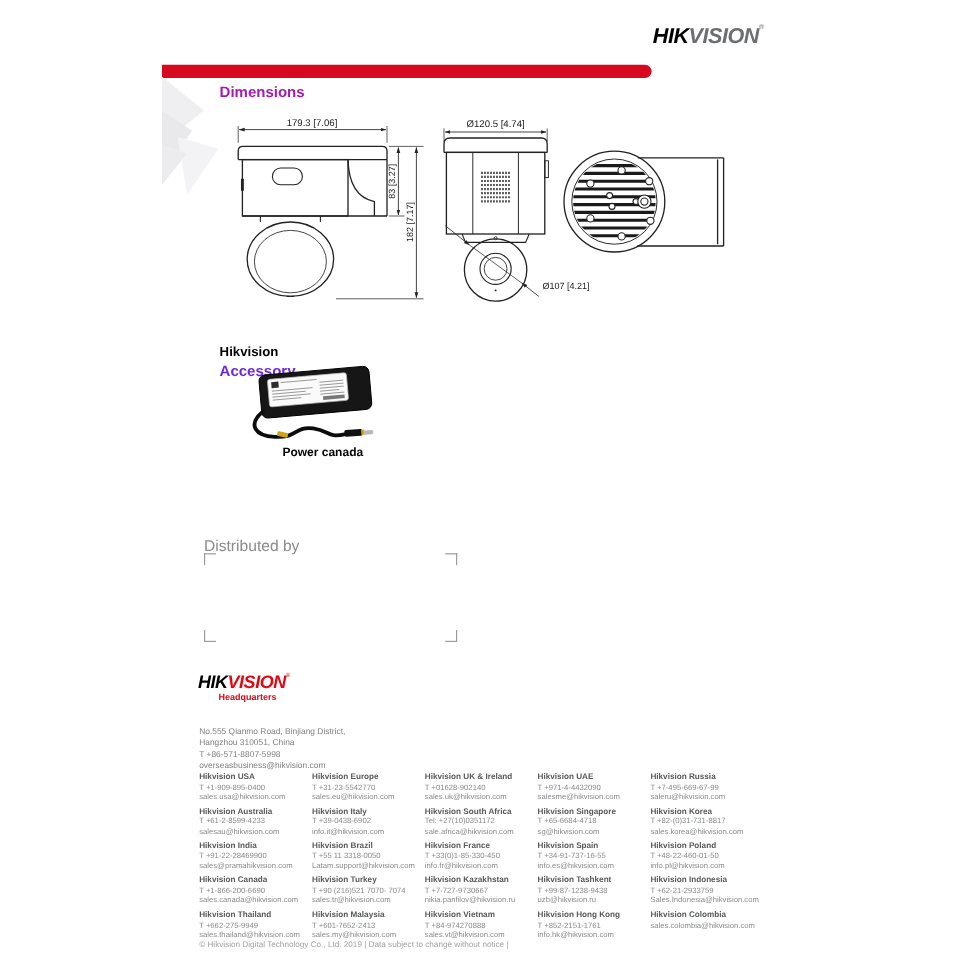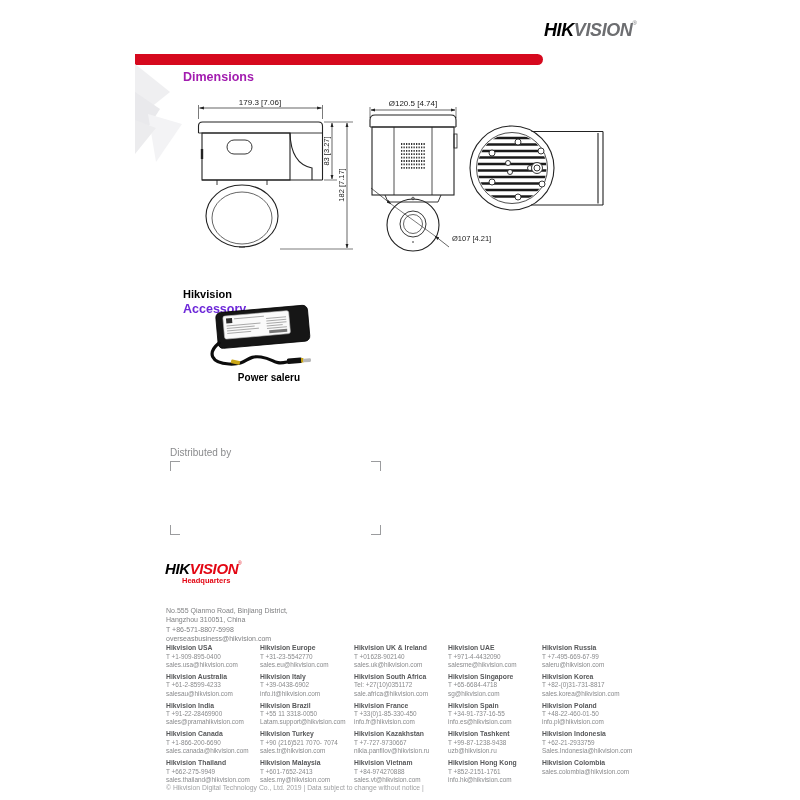--- a/index.html
+++ b/index.html
@@ -18,21 +18,21 @@
   .logo-bottom .vision{color:#e30613;}
   .logo-bottom .reg{color:#e30613;font-size:5px;}
   
   .red-bar{left:135px;top:54px;width:408px;height:11px;background:#d6091e;border-radius:0 6px 6px 0;}
   
   .h-dimensions{left:183px;top:70px;font-size:12.5px;font-weight:bold;color:#a21caf;}
   .h-accessory{left:183px;top:262px;font-size:12.5px;font-weight:bold;color:#6d28d9;margin-top:40px;}
   .h-included{left:183px;top:288px;font-size:11px;font-weight:bold;color:#000;}
   .h-adapter{left:214px;top:372px;width:110px;text-align:center;font-size:10px;font-weight:bold;color:#000;}
   
-  .distributed{left:170px;top:447px;font-size:10px;color:#8a8b8d;}
+  .distributed{left:170px;top:447px;font-size:13px;color:#8a8b8d;}
   .bk{position:absolute;width:9px;height:9px;border-color:#9b9c9e;border-style:solid;border-width:0;}
   .bk.tl{left:170px;top:461px;border-top-width:1px;border-left-width:1px;}
   .bk.tr{left:371px;top:461px;border-top-width:1px;border-right-width:1px;}
   .bk.bl{left:170px;top:525px;border-bottom-width:1px;border-left-width:1px;}
   .bk.br{left:371px;top:525px;border-bottom-width:1px;border-right-width:1px;}
   
   .hq-title{left:166px;top:576px;font-size:7.5px;font-weight:bold;color:#e30613;padding-left:16px;}
   .hq-lines{left:166px;top:606px;font-size:7px;color:#808183;line-height:9.3px;}
   .hq-lines p{margin:0;}
   
@@ -178,21 +178,21 @@
     </g>
     <rect x="66" y="28" width="18" height="3" fill="#777777"></rect>
   </g>
   <path d="M16,40 C4,50 8,60 26,61 C46,62 42,52 58,54 C72,56 70,62 84,59" fill="none" stroke="#0c0c0c" stroke-width="3.2" stroke-linecap="round"></path>
   <rect x="28" y="57" width="9" height="4" rx="1" fill="#caa616" transform="rotate(12 32 59)"></rect>
   <rect x="84" y="55" width="15" height="5.5" rx="1.5" fill="#101010" transform="rotate(-4 91 58)"></rect>
   <rect x="98" y="55" width="2.5" height="4.5" fill="#caa616" transform="rotate(-4 99 57)"></rect>
   <rect x="100" y="55.5" width="8" height="3.6" rx="1.2" fill="#b9b9b9" transform="rotate(-4 104 57)"></rect>
 </svg>
 
-<div class="abs h-adapter">Power saleru</div>
+<div class="abs h-adapter">Power canada</div>
 
 <div class="abs distributed">Distributed by</div>
 <div class="bk tl"></div>
 <div class="bk tr"></div>
 <div class="bk bl"></div>
 <div class="bk br"></div>
 
 <div class="abs logo logo-bottom">
   <span class="hik">HIK</span><span class="vision">VISION</span><span class="reg">®</span>
 </div>

